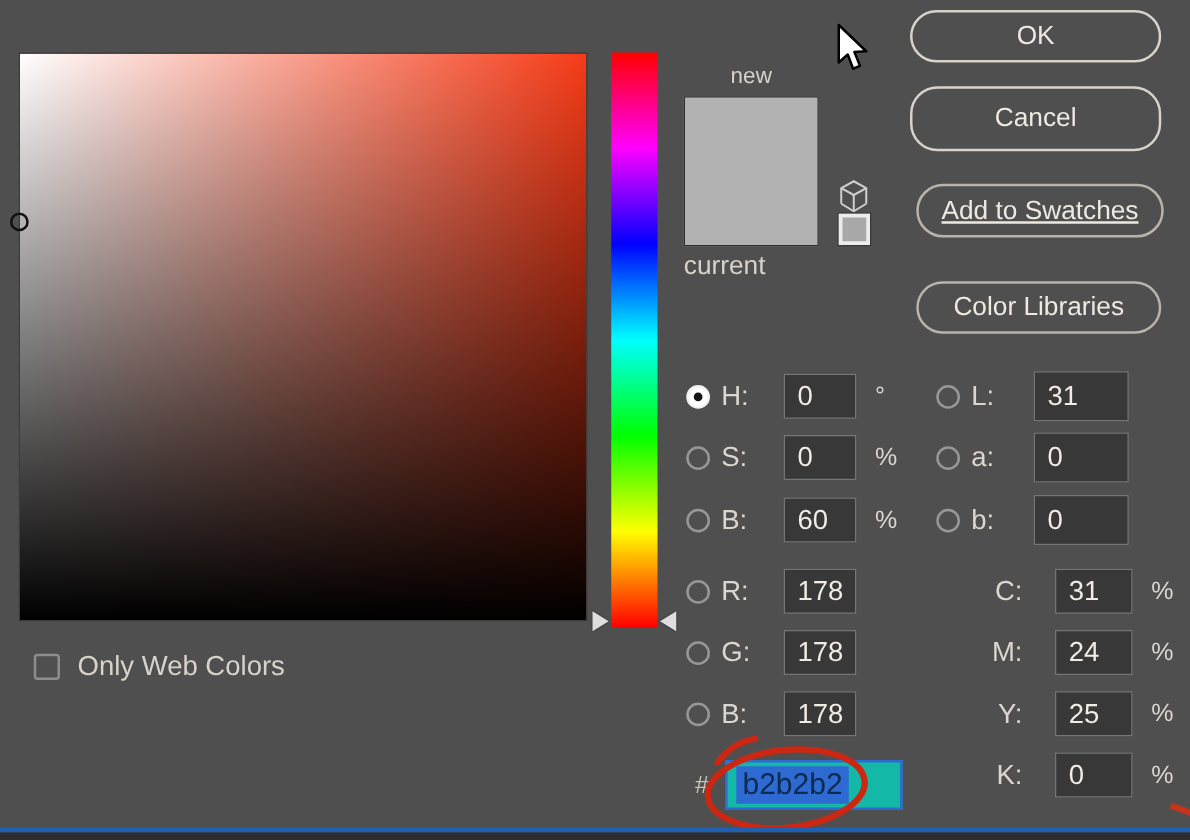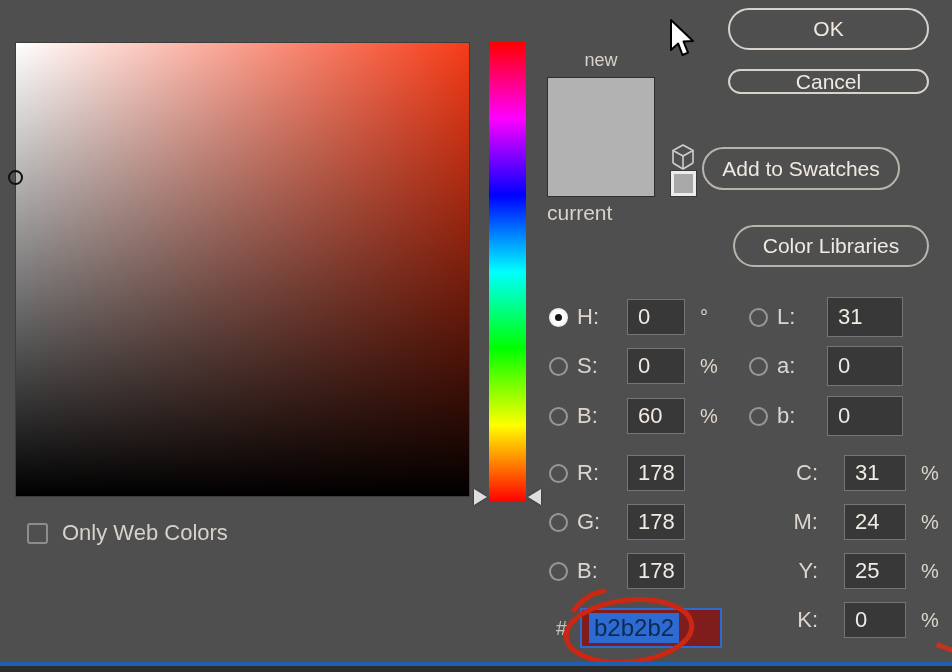--- a/index.html
+++ b/index.html
@@ -40,43 +40,43 @@
     color:#d9d2ca;font-size:21px;}
   .cube-icon{position:absolute;left:671px;top:144px;}
   .web-swatch{position:absolute;left:671px;top:171px;width:25px;height:25px;
     background:#a8a8a8;border:3px solid #ececec;box-shadow:0 0 0 1px #383838;}
 
   
   .pill{position:absolute;border:2px solid #d8d2ca;border-radius:22px;
     display:flex;align-items:center;justify-content:center;
     color:#efe9e1;font-size:21px;background:transparent;}
   .btn-ok{left:728px;top:8px;width:201px;height:42px;}
-  .btn-cancel{left:728px;top:69px;width:201px;height:25px;}
-  .btn-swatches{left:702px;top:147px;width:198px;height:43px;border-color:#b9b3ab;}
+  .btn-cancel{left:728px;top:69px;width:201px;height:52px;}
+  .btn-swatches{left:733px;top:147px;width:198px;height:43px;border-color:#b9b3ab;text-decoration:underline;}
   .btn-libraries{left:733px;top:225px;width:196px;height:42px;border-color:#b9b3ab;}
 
   
   .frow{position:absolute;display:flex;align-items:center;height:40px;}
   .radio{width:19px;height:19px;border:2px solid #979797;border-radius:50%;flex:none;}
   .radio.sel{background:#ffffff;border-color:#f2f2f2;position:relative;}
   .radio.sel::after{content:"";position:absolute;left:50%;top:50%;width:7px;height:7px;
     margin:-3.5px 0 0 -3.5px;border-radius:50%;background:#161616;}
   .f-label{color:#ddd6ce;font-size:22px;margin-left:9px;width:40px;}
   .f-label.noradio{margin-left:0;width:30px;text-align:right;}
   .val-field{background:#383838;border:1px solid #757575;color:#f2ebe3;font-size:22px;
     display:flex;align-items:center;padding-left:10px;}
   .vf-s{width:58px;height:36px;margin-left:10px;}
   .vf-m{width:76px;height:40px;margin-left:10px;}
   .vf-c{width:62px;height:36px;margin-left:26px;}
   .unit{color:#ddd6ce;font-size:20px;margin-left:15px;}
 
   
   .hex-prefix{position:absolute;left:556px;top:617px;color:#c9c2ba;font-size:20px;}
   .hex-field{position:absolute;left:580px;top:608px;width:142px;height:40px;
-    background:#7f1d1d;border:2px solid #2d6bd2;display:flex;align-items:center;}
+    background:#14b8a6;border:2px solid #2d6bd2;display:flex;align-items:center;}
   .hex-selected{margin-left:7px;background:#2d6bd2;color:#0d2a52;font-size:24px;
     padding:1px 5px;}
 
   
   .annotation-ellipse{position:absolute;left:552px;top:586px;}
   .cursor{position:absolute;left:667px;top:18px;}
   .red-dash{position:absolute;left:936px;top:645px;width:18px;height:5px;
     background:#c2341c;transform:rotate(20deg);}
 
   

